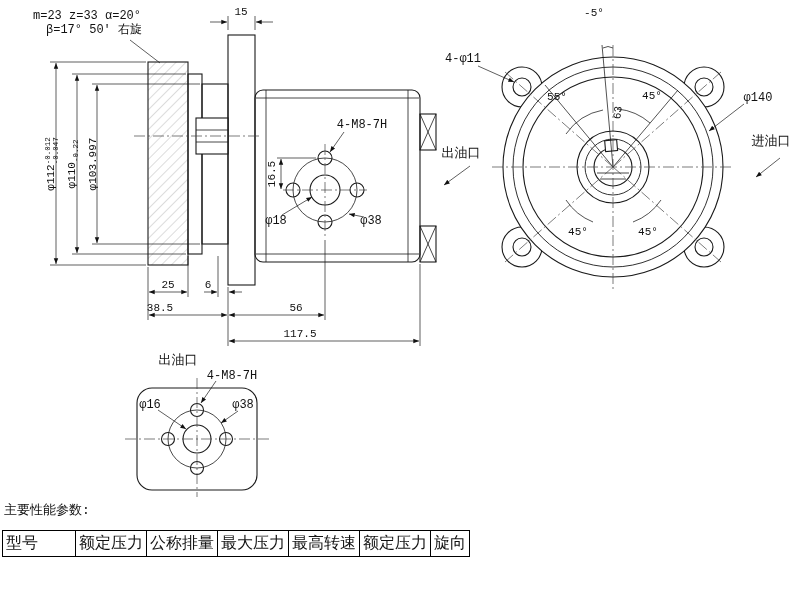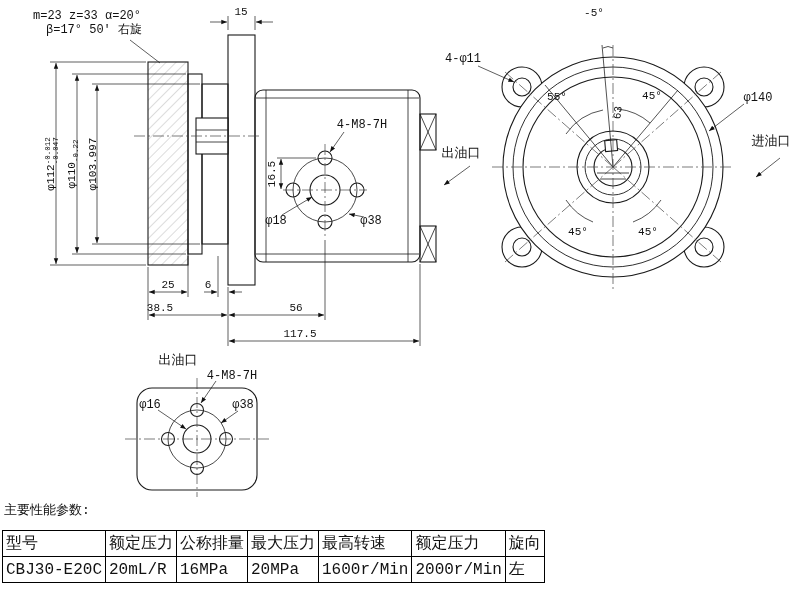--- a/index.html
+++ b/index.html
@@ -243,23 +243,14 @@
   <tbody>
       <tr>
     <th>型号</th>
     <th>额定压力</th>
     <th>公称排量</th>
     <th>最大压力</th>
     <th>最高转速</th>
     <th>额定压力</th>
     <th>旋向</th>
   </tr>
-  <tr>
-    <td>CBJ30-E20C</td>
-    <td>20mL/R</td>
-    <td>16MPa</td>
-    <td>20MPa</td>
-    <td>1600r/Min</td>
-    <td>2000r/Min</td>
-    <td>左</td>
-  </tr>
 </tbody>
   </table>
 
 </body></html>

